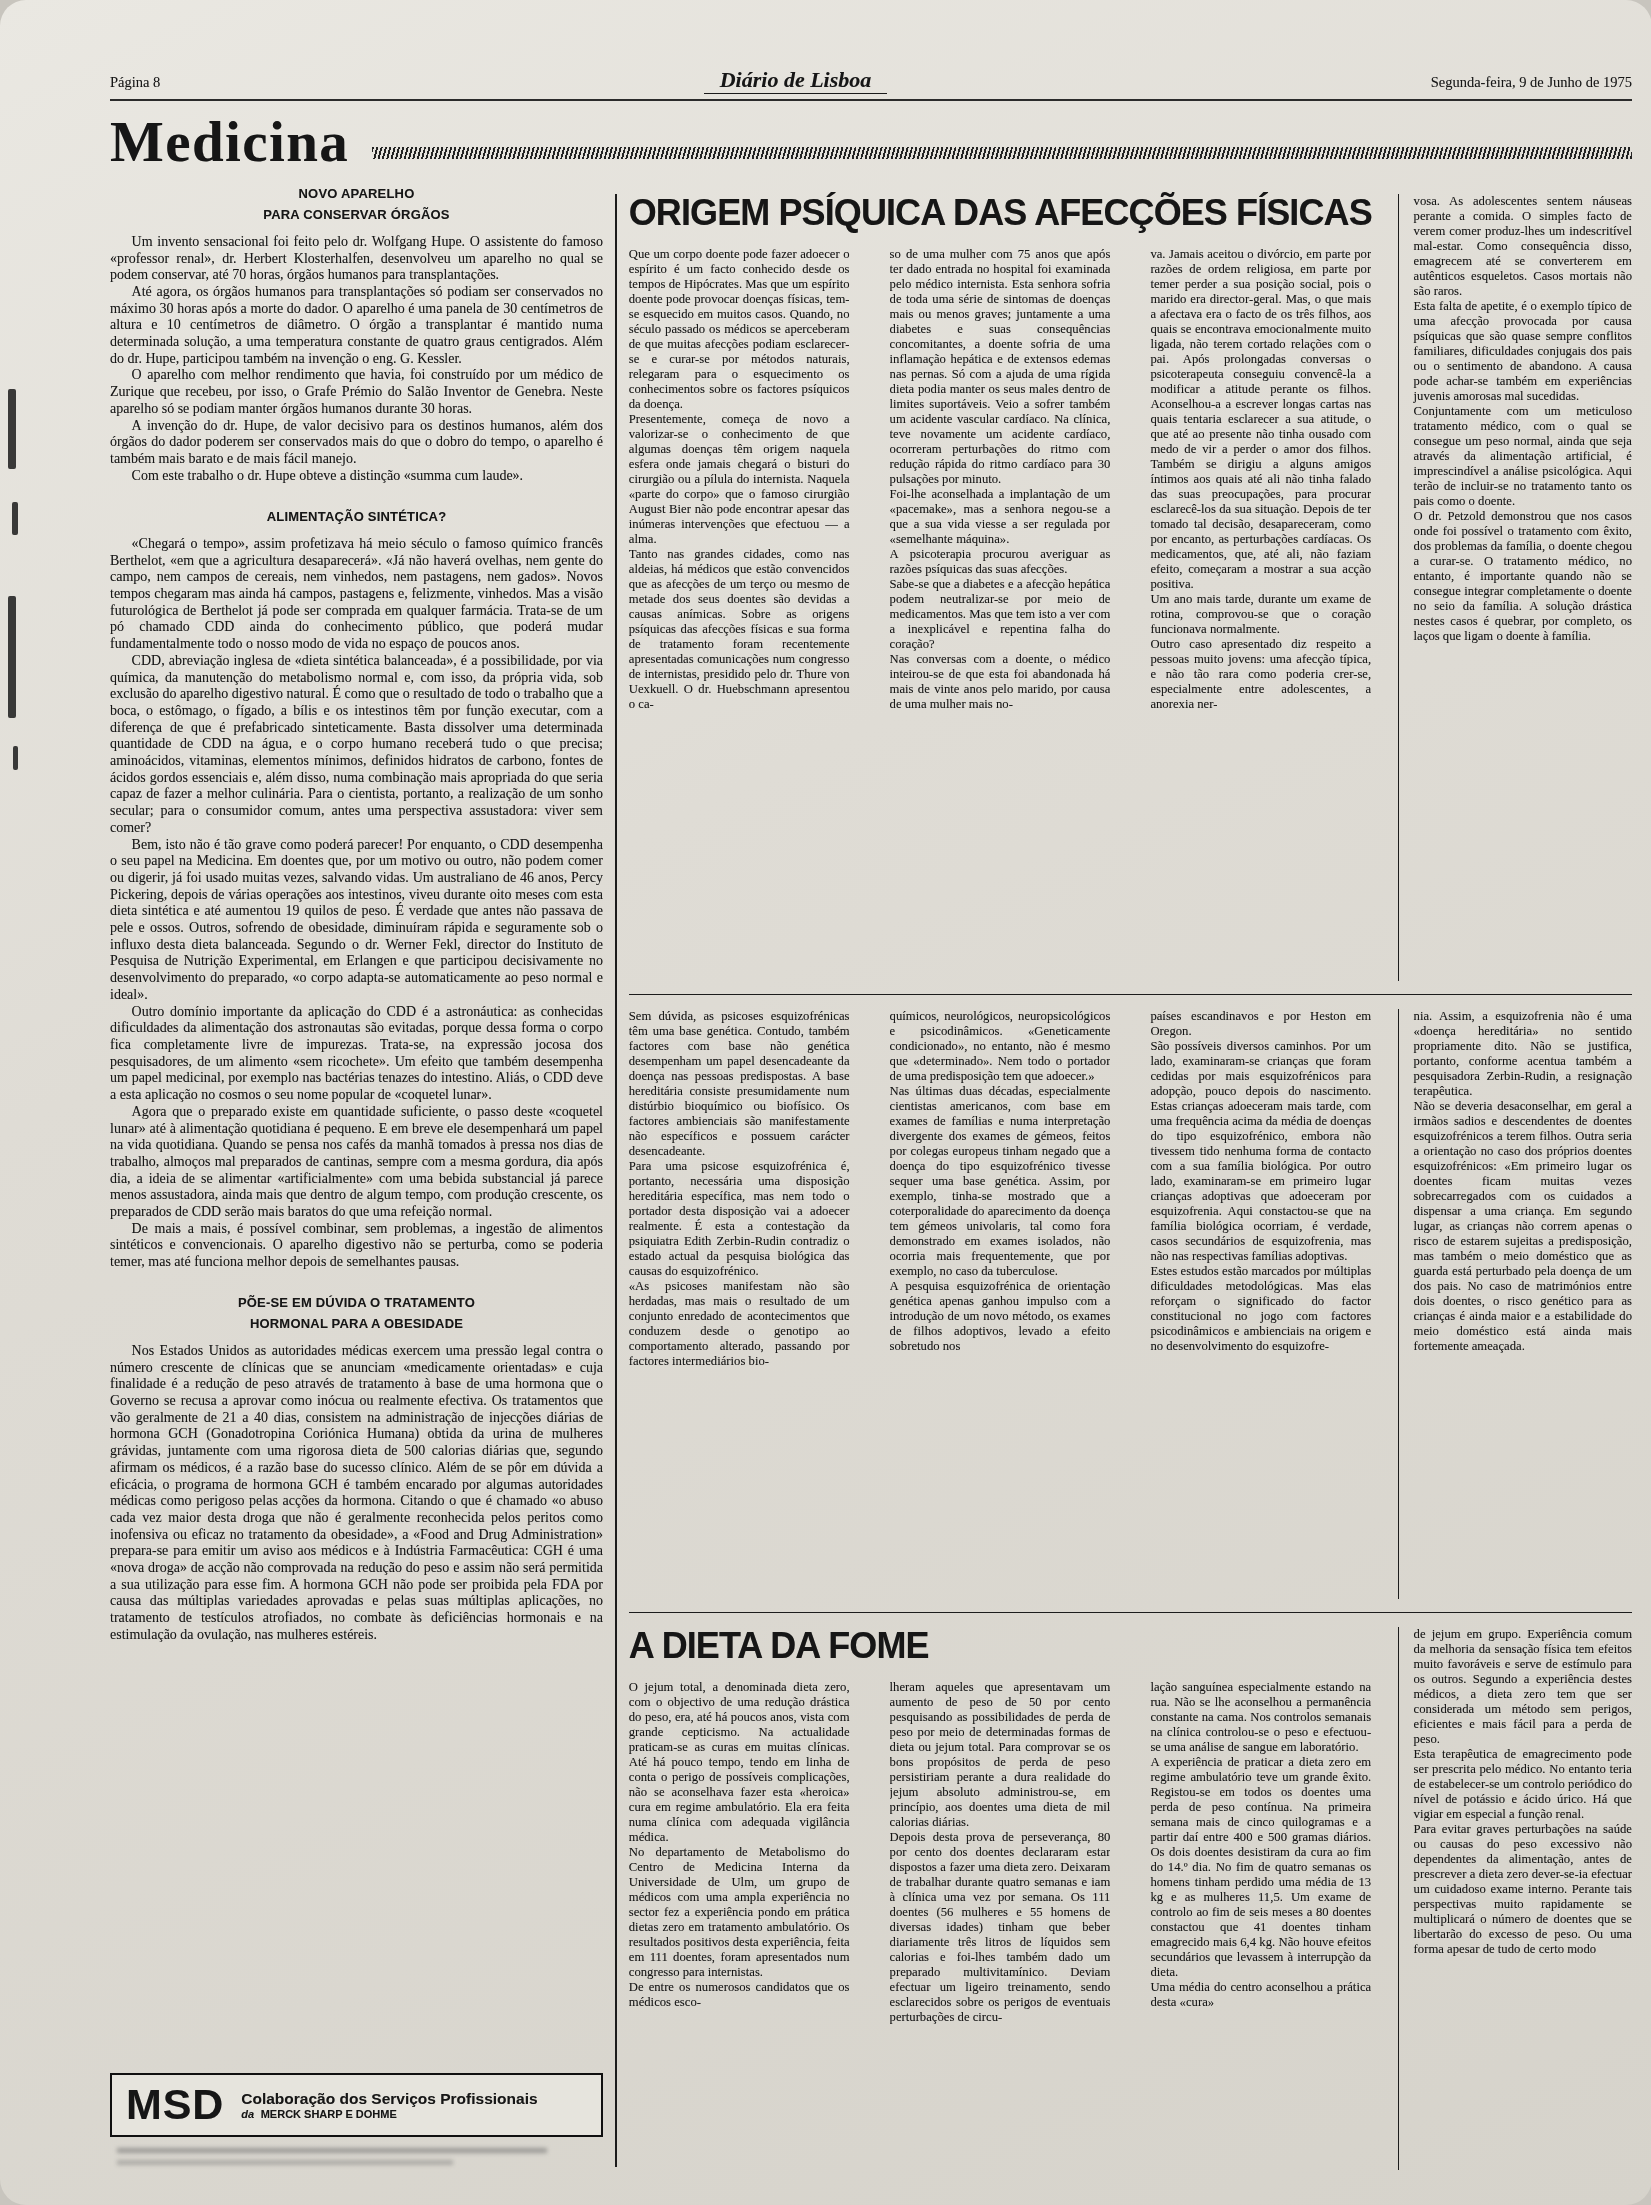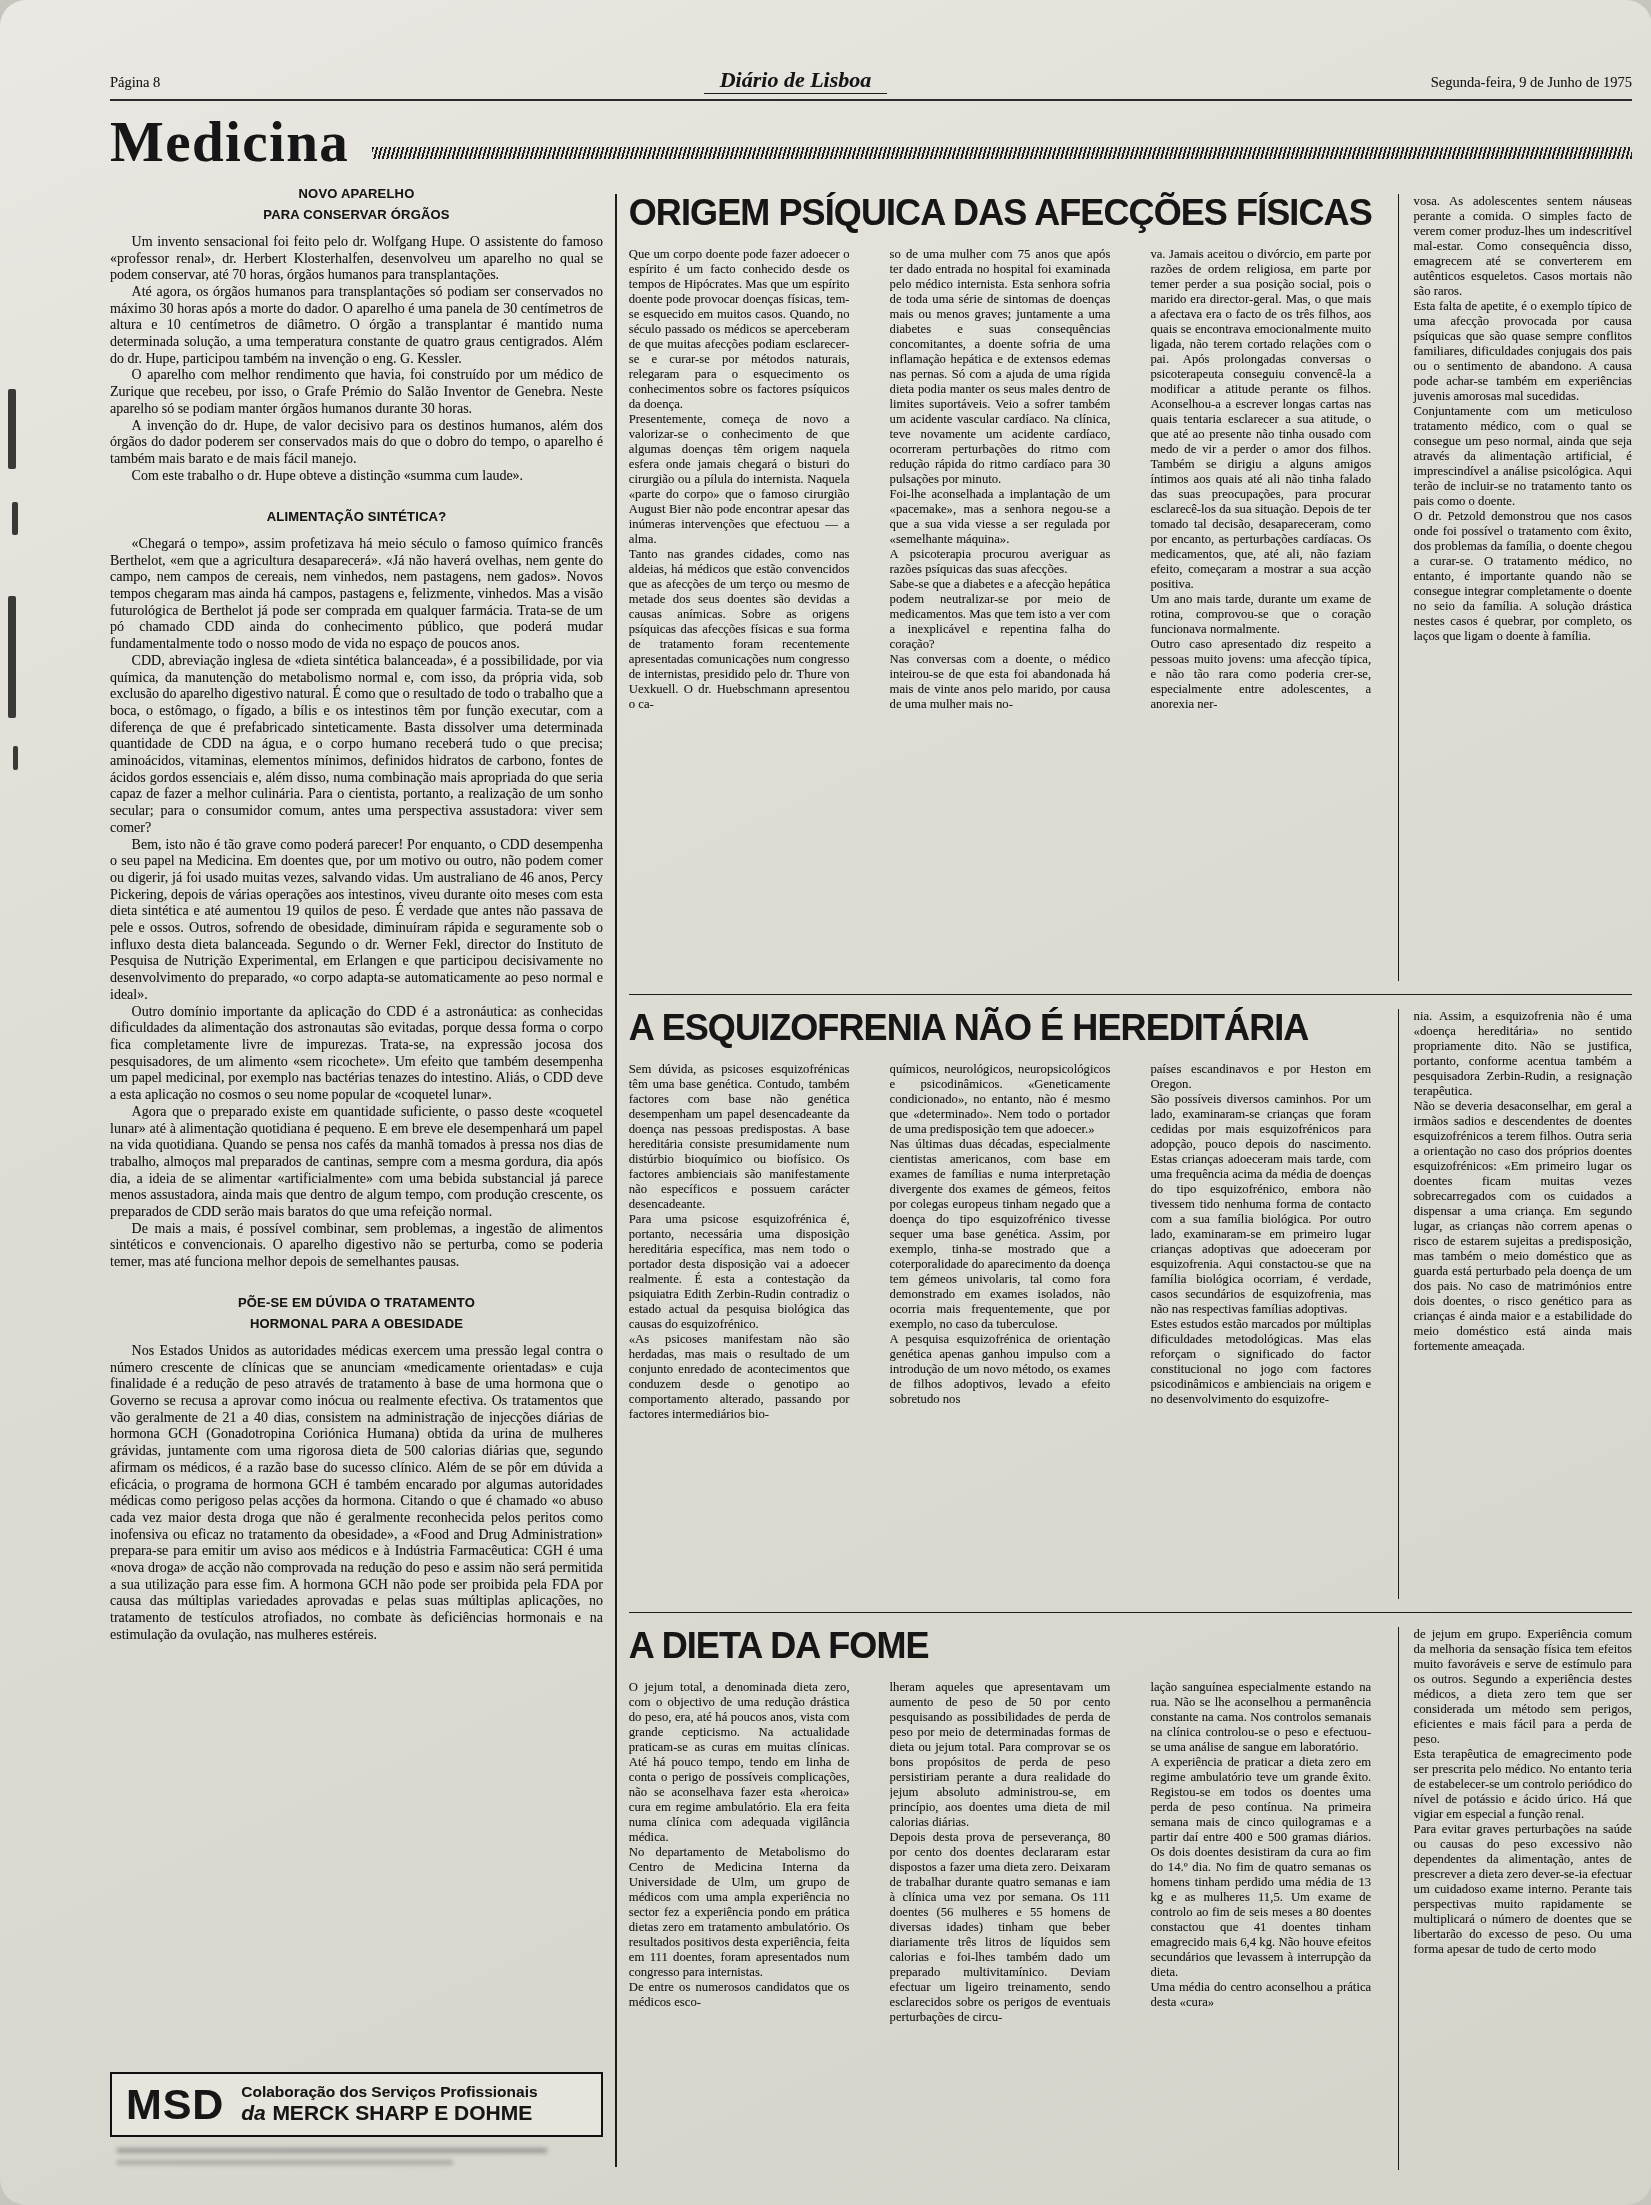--- a/index.html
+++ b/index.html
@@ -52,21 +52,21 @@
   .msd-box{
     margin-top:auto;margin-bottom:6.6px;border:2.8px solid #101010;background:#e6e4dd;
     padding:9.4px 14px;display:flex;align-items:center;gap:17px;justify-content:flex-end;
   }
   .msd-logo{
     font-family:"Liberation Sans", sans-serif;font-weight:bold;font-size:43px;line-height:.95;
     letter-spacing:0.9px;
   }
   .msd-text{font-family:"Liberation Sans", sans-serif;}
   .msd-line1{font-size:15.5px;font-weight:bold;}
-  .msd-line2{font-size:21px;font-weight:bold;margin-top:3px;}
+  .msd-line2{font-size:11px;font-weight:bold;margin-top:3px;}
   .msd-da{font-style:italic;font-weight:bold;margin-right:6.6px;}
   .smudge{height:4.7px;background:#6a6a6a;filter:blur(1.9px);opacity:.55;margin:4.7px 56px 2.8px 6.6px;}
   .smudge.s2{margin-right:150px;opacity:.4;}
   
   .m-article{
     display:grid;grid-template-columns:repeat(4,1fr);grid-template-rows:auto 1fr;
     column-gap:40px;
   }
   .m-headline{
     grid-column:1/4;grid-row:1;margin:0 0 16px;
@@ -171,21 +171,20 @@
 Sabe-se que a diabetes e a afecção hepática podem neutralizar-se por meio de medicamentos. Mas que tem isto a ver com a inexplicável e repentina falha do coração?
 Nas conversas com a doente, o médico inteirou-se de que esta foi abandonada há mais de vinte anos pelo marido, por causa de uma mulher mais no-</div>
         <div class="m-col">va. Jamais aceitou o divórcio, em parte por razões de ordem religiosa, em parte por temer perder a sua posição social, pois o marido era director-geral. Mas, o que mais a afectava era o facto de os três filhos, aos quais se encontrava emocionalmente muito ligada, não terem cortado relações com o pai. Após prolongadas conversas o psicoterapeuta conseguiu convencê-la a modificar a atitude perante os filhos. Aconselhou-a a escrever longas cartas nas quais tentaria esclarecer a sua atitude, o que até ao presente não tinha ousado com medo de vir a perder o amor dos filhos. Também se dirigiu a alguns amigos íntimos aos quais até ali não tinha falado das suas preocupações, para procurar esclarecê-los da sua situação. Depois de ter tomado tal decisão, desapareceram, como por encanto, as perturbações cardíacas. Os medicamentos, que, até ali, não faziam efeito, começaram a mostrar a sua acção positiva.
 Um ano mais tarde, durante um exame de rotina, comprovou-se que o coração funcionava normalmente.
 Outro caso apresentado diz respeito a pessoas muito jovens: uma afecção típica, e não tão rara como poderia crer-se, especialmente entre adolescentes, a anorexia ner-</div>
       </section>
 
       <hr class="h-divider">
 
       <section class="m-article" id="art-esquizofrenia" style="--h:535px">
-        <h2 class="m-headline">A ESQUIZOFRENIA NÃO É HEREDITÁRIA</h2>
         <div class="m-col m-col4">nia. Assim, a esquizofrenia não é uma «doença hereditária» no sentido propriamente dito. Não se justifica, portanto, conforme acentua também a pesquisadora Zerbin-Rudin, a resignação terapêutica.
 Não se deveria desaconselhar, em geral a irmãos sadios e descendentes de doentes esquizofrénicos a terem filhos. Outra seria a orientação no caso dos próprios doentes esquizofrénicos: «Em primeiro lugar os doentes ficam muitas vezes sobrecarregados com os cuidados a dispensar a uma criança. Em segundo lugar, as crianças não correm apenas o risco de estarem sujeitas a predisposição, mas também o meio doméstico que as guarda está perturbado pela doença de um dos pais. No caso de matrimónios entre dois doentes, o risco genético para as crianças é ainda maior e a estabilidade do meio doméstico está ainda mais fortemente ameaçada.</div>
         <div class="m-col">Sem dúvida, as psicoses esquizofrénicas têm uma base genética. Contudo, também factores com base não genética desempenham um papel desencadeante da doença nas pessoas predispostas. A base hereditária consiste presumidamente num distúrbio bioquímico ou biofísico. Os factores ambienciais são manifestamente não específicos e possuem carácter desencadeante.
 Para uma psicose esquizofrénica é, portanto, necessária uma disposição hereditária específica, mas nem todo o portador desta disposição vai a adoecer realmente. É esta a contestação da psiquiatra Edith Zerbin-Rudin contradiz o estado actual da pesquisa biológica das causas do esquizofrénico.
 «As psicoses manifestam não são herdadas, mas mais o resultado de um conjunto enredado de acontecimentos que conduzem desde o genotipo ao comportamento alterado, passando por factores intermediários bio-</div>
         <div class="m-col">químicos, neurológicos, neuropsicológicos e psicodinâmicos. «Geneticamente condicionado», no entanto, não é mesmo que «determinado». Nem todo o portador de uma predisposição tem que adoecer.»
 Nas últimas duas décadas, especialmente cientistas americanos, com base em exames de famílias e numa interpretação divergente dos exames de gémeos, feitos por colegas europeus tinham negado que a doença do tipo esquizofrénico tivesse sequer uma base genética. Assim, por exemplo, tinha-se mostrado que a coterporalidade do aparecimento da doença tem gémeos univolaris, tal como fora demonstrado em exames isolados, não ocorria mais frequentemente, que por exemplo, no caso da tuberculose.
 A pesquisa esquizofrénica de orientação genética apenas ganhou impulso com a introdução de um novo método, os exames de filhos adoptivos, levado a efeito sobretudo nos</div>
         <div class="m-col">países escandinavos e por Heston em Oregon.
 São possíveis diversos caminhos. Por um lado, examinaram-se crianças que foram cedidas por mais esquizofrénicos para adopção, pouco depois do nascimento. Estas crianças adoeceram mais tarde, com uma frequência acima da média de doenças do tipo esquizofrénico, embora não tivessem tido nenhuma forma de contacto com a sua família biológica. Por outro lado, examinaram-se em primeiro lugar crianças adoptivas que adoeceram por esquizofrenia. Aqui constactou-se que na família biológica ocorriam, é verdade, casos secundários de esquizofrenia, mas não nas respectivas famílias adoptivas.

